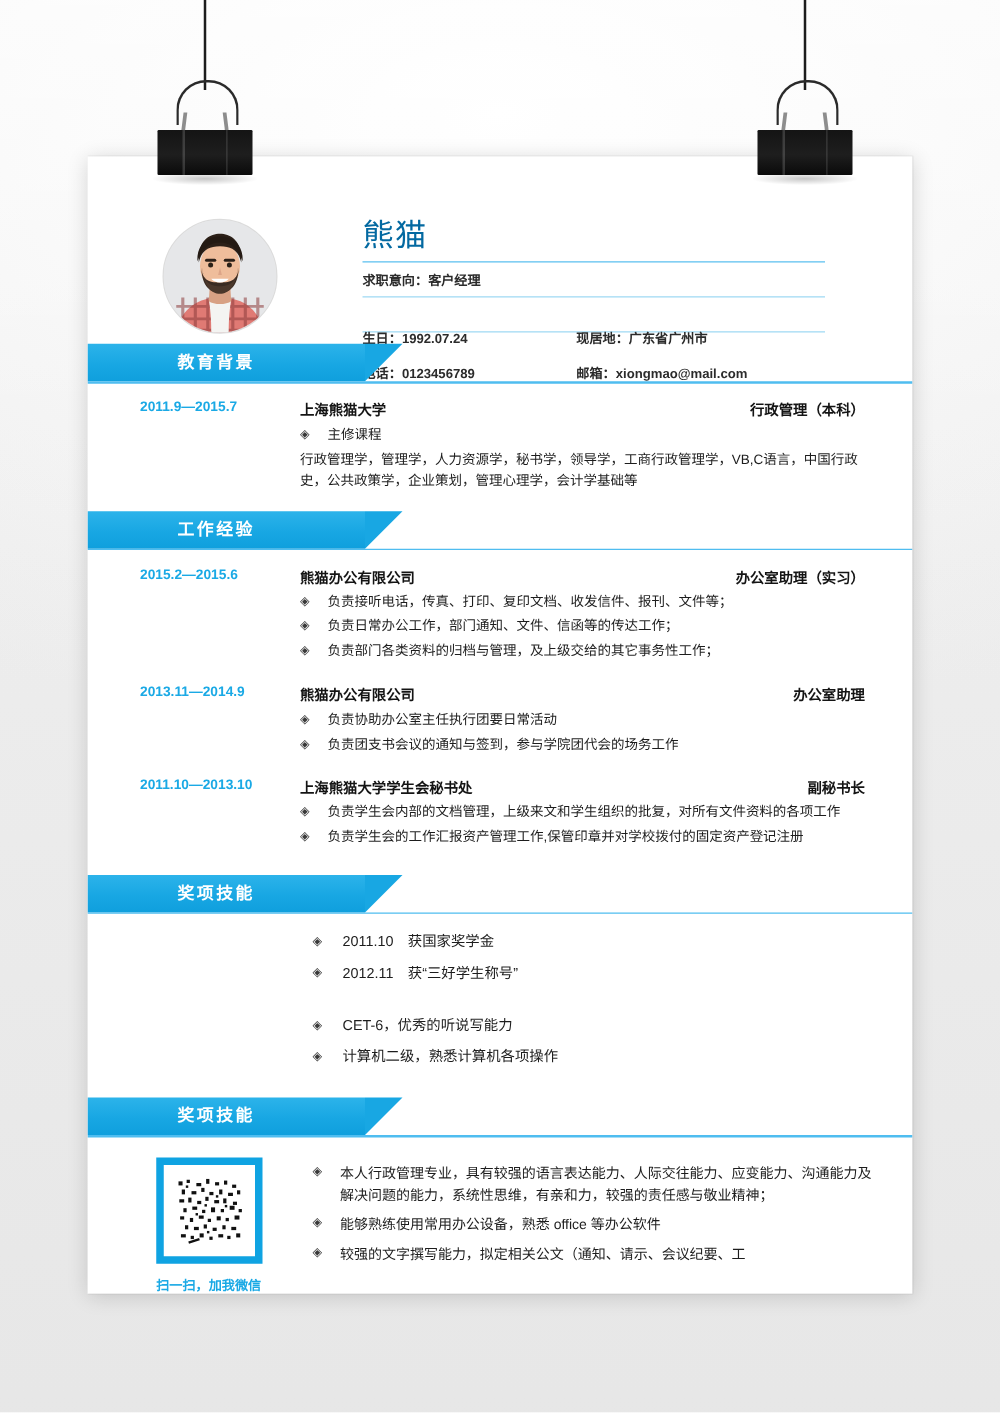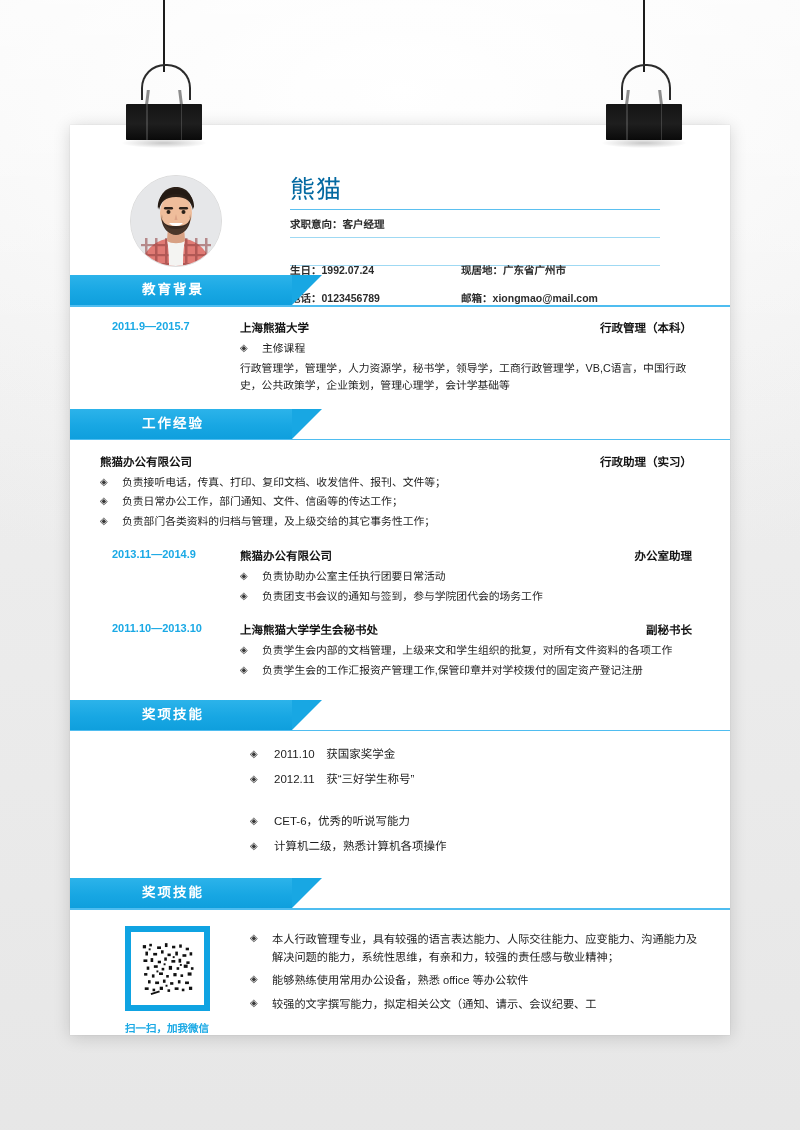--- a/index.html
+++ b/index.html
@@ -419,24 +419,25 @@
   <div class="band" style="margin-top:14px;">
     <div class="band-bar"></div>
     <div class="band-slant"></div>
     <div class="band-label">工作经验</div>
     <div class="band-underline"></div>
   </div>
 
   <div class="content">
 
     <div class="entry">
+      <div class="entry-date">2015.2—2015.6</div>
       <div class="entry-main">
         <div class="entry-titlerow">
           <span class="entry-org">熊猫办公有限公司</span>
-          <span class="entry-role">行政助理（实习）</span>
+          <span class="entry-role">办公室助理（实习）</span>
         </div>
         <div class="bullet">
           <span class="bullet-mark">◈</span>
           <span class="bullet-text">负责接听电话，传真、打印、复印文档、收发信件、报刊、文件等；</span>
         </div>
         <div class="bullet">
           <span class="bullet-mark">◈</span>
           <span class="bullet-text">负责日常办公工作，部门通知、文件、信函等的传达工作；</span>
         </div>
         <div class="bullet">

